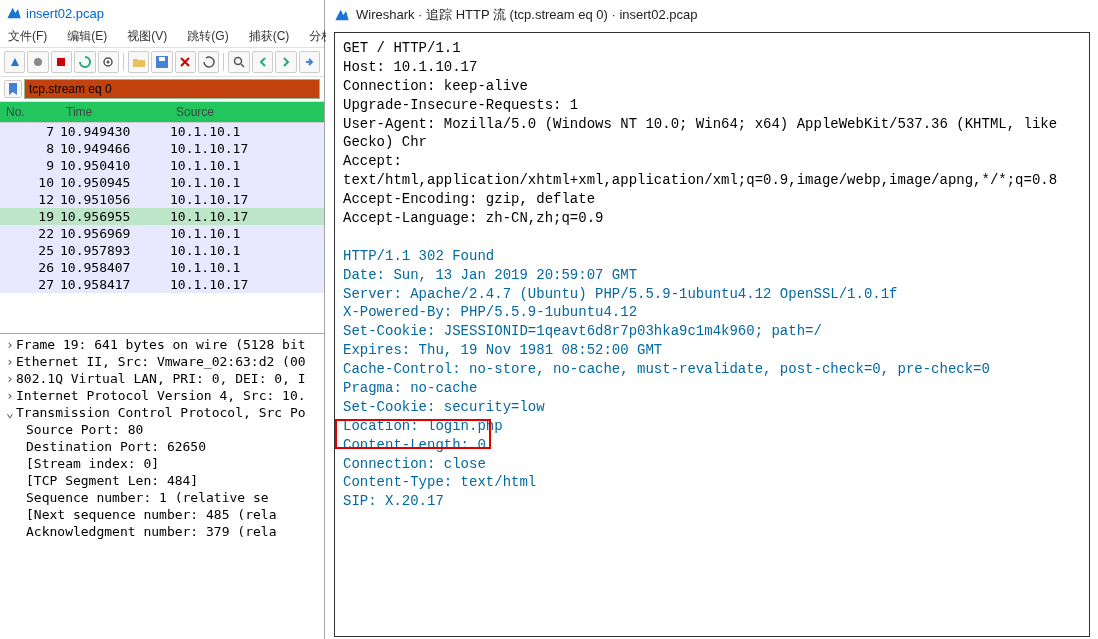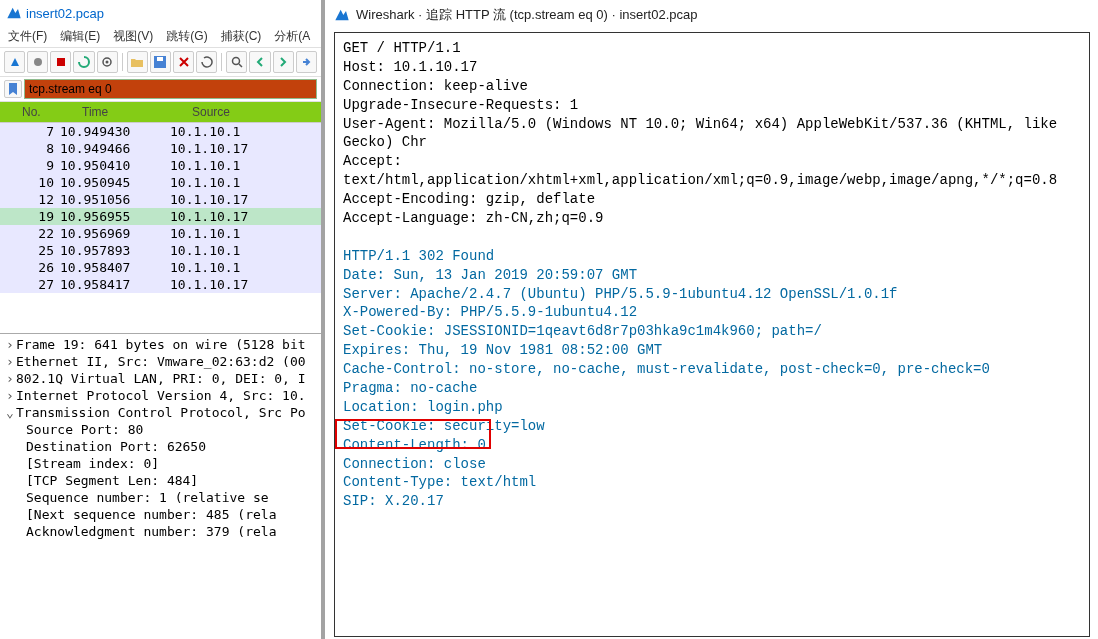--- a/index.html
+++ b/index.html
@@ -1,33 +1,33 @@
 <!DOCTYPE html>
 <html><head>
 <meta charset="utf-8">
 <style>
   * { box-sizing: border-box; margin: 0; padding: 0; }
   body { font-family: "Microsoft YaHei", sans-serif; font-size: 12px; background: #fff; width: 1098px; height: 639px; overflow: hidden; position: relative; }
 
-  .main-window { position: absolute; left: 0; top: 0; width: 325px; height: 639px; display: flex; flex-direction: column; border-right: 4px solid #a3a3a3; }
+  .main-window { position: absolute; left: 0; top: 0; width: 325px; height: 639px; display: flex; flex-direction: column; border-right: 1px solid #a3a3a3; }
   .titlebar { display: flex; align-items: center; height: 26px; padding: 0 6px; background: #fff; }
   .titlebar .shark-icon { width: 16px; height: 16px; margin-right: 4px; }
   .titlebar-text { color: #0066cc; font-size: 13px; }
 
-  .menubar { display: flex; gap: 13px; padding: 2px 8px; background: #fff; border-bottom: 1px solid #e0e0e0; font-size: 12px; color: #333; }
+  .menubar { display: flex; gap: 20px; padding: 2px 8px; background: #fff; border-bottom: 1px solid #e0e0e0; font-size: 12px; color: #333; }
   .menubar span { cursor: default; white-space: nowrap; }
 
   .toolbar { display: flex; gap: 2px; padding: 3px 4px; border-bottom: 1px solid #e0e0e0; background: #fff; align-items: center; overflow: hidden; }
   .tbtn { width: 22px; height: 22px; border: 1px solid #ccc; border-radius: 2px; display: flex; align-items: center; justify-content: center; background: #f8f8f8; }
   .tsep { width: 1px; height: 18px; background: #ccc; margin: 0 2px; }
 
   .filter-row { display: flex; align-items: center; padding: 2px 4px; border-bottom: 1px solid #e0e0e0; gap: 2px; }
   .filter-input { flex: 1; height: 20px; border: 1px solid #8fbc8f; background: #c2410c; padding: 0 4px; font-size: 12px; }
 
-  .packet-columns { display: flex; background: #84cc16; border-bottom:1px solid #ccc; overflow:hidden;padding-left:16px; }
+  .packet-columns { display: flex; background: #22c55e; border-bottom:1px solid #ccc; overflow:hidden; }
   .packet-columns div { padding: 3px 6px; color: #444; font-size: 12px; }
   .col-no { width: 60px; }
   .col-time { width: 110px; }
   .col-src { flex:1; }
 
   .packet-list { font-family: "Consolas", monospace; font-size: 13px; }
   .packet-row { display: flex; padding: 1px 0; background: #e8e8ff; }
   .packet-row.selected { background: #bde6c8; }
   .packet-row .col-no { width: 60px; text-align: right; padding-right: 6px; }
   .packet-row .col-time { width: 110px; }
@@ -244,21 +244,21 @@
       <div class="request">Accept-Language: zh-CN,zh;q=0.9</div>
       <div>&nbsp;</div>
       <div class="response">HTTP/1.1 302 Found</div>
       <div class="response">Date: Sun, 13 Jan 2019 20:59:07 GMT</div>
       <div class="response">Server: Apache/2.4.7 (Ubuntu) PHP/5.5.9-1ubuntu4.12 OpenSSL/1.0.1f</div>
       <div class="response">X-Powered-By: PHP/5.5.9-1ubuntu4.12</div>
       <div class="response">Set-Cookie: JSESSIONID=1qeavt6d8r7p03hka9c1m4k960; path=/</div>
       <div class="response">Expires: Thu, 19 Nov 1981 08:52:00 GMT</div>
       <div class="response">Cache-Control: no-store, no-cache, must-revalidate, post-check=0, pre-check=0</div>
       <div class="response">Pragma: no-cache</div>
+      <div class="response">Set-Cookie: security=low</div>
       <div class="response">Location: login.php</div>
-      <div class="response">Set-Cookie: security=low</div>
       <div class="response">Content-Length: 0</div>
       <div class="response">Connection: close</div>
       <div class="response">Content-Type: text/html</div>
       <div class="response">SIP: X.20.17</div>
       <div class="highlight-box" id="hlbox" style="left: 0px; top: 386px; width: 156px; height: 30px;"></div>
   </div>
 </div>
 
 </body></html>

